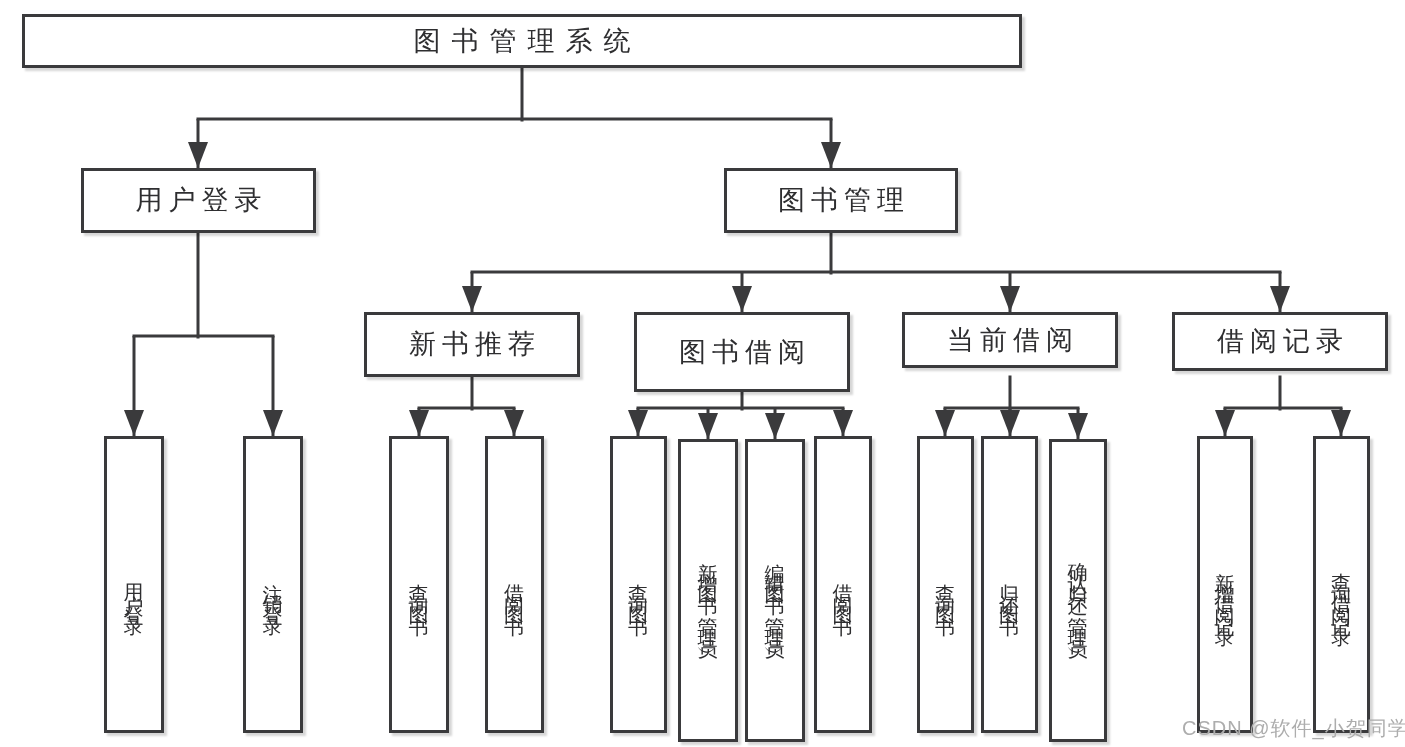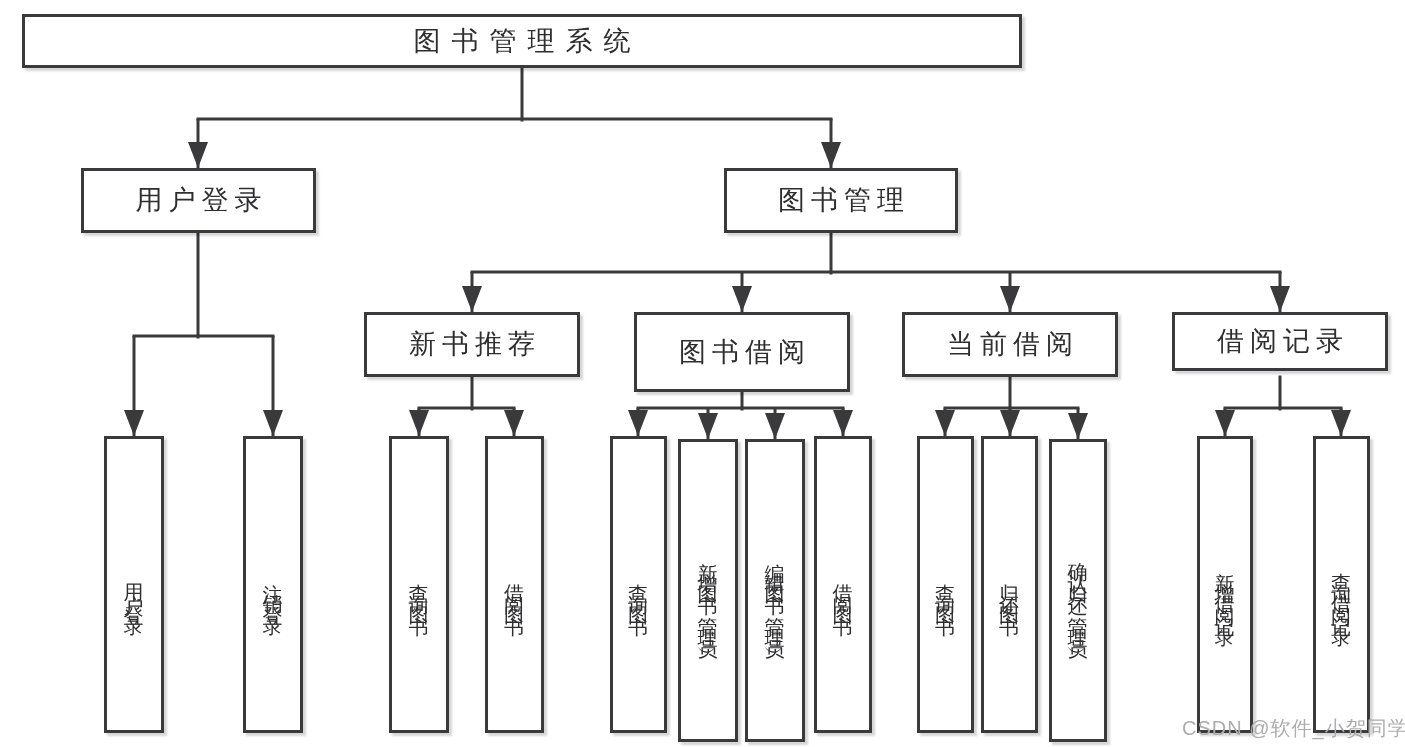--- a/index.html
+++ b/index.html
@@ -72,21 +72,21 @@
   <div class="box h" style="left:724px;top:168px;width:234px;height:65px">
     <span>图书管理</span>
   </div>
 
   <div class="box h" style="left:364px;top:312px;width:216px;height:65px">
     <span>新书推荐</span>
   </div>
   <div class="box h" style="left:634px;top:312px;width:216px;height:80px">
     <span>图书借阅</span>
   </div>
-  <div class="box h" style="left:902px;top:312px;width:216px;height:65px">
+  <div class="box h" style="left:902px;top:312px;width:216px;height:56px">
     <span>当前借阅</span>
   </div>
   <div class="box h" style="left:1172px;top:312px;width:216px;height:59px">
     <span>借阅记录</span>
   </div>
 
   <div class="box v" style="left:104px;top:436px;width:60px;height:297px">
     <span>用户登录</span>
   </div>
   <div class="box v" style="left:243px;top:436px;width:60px;height:297px">

